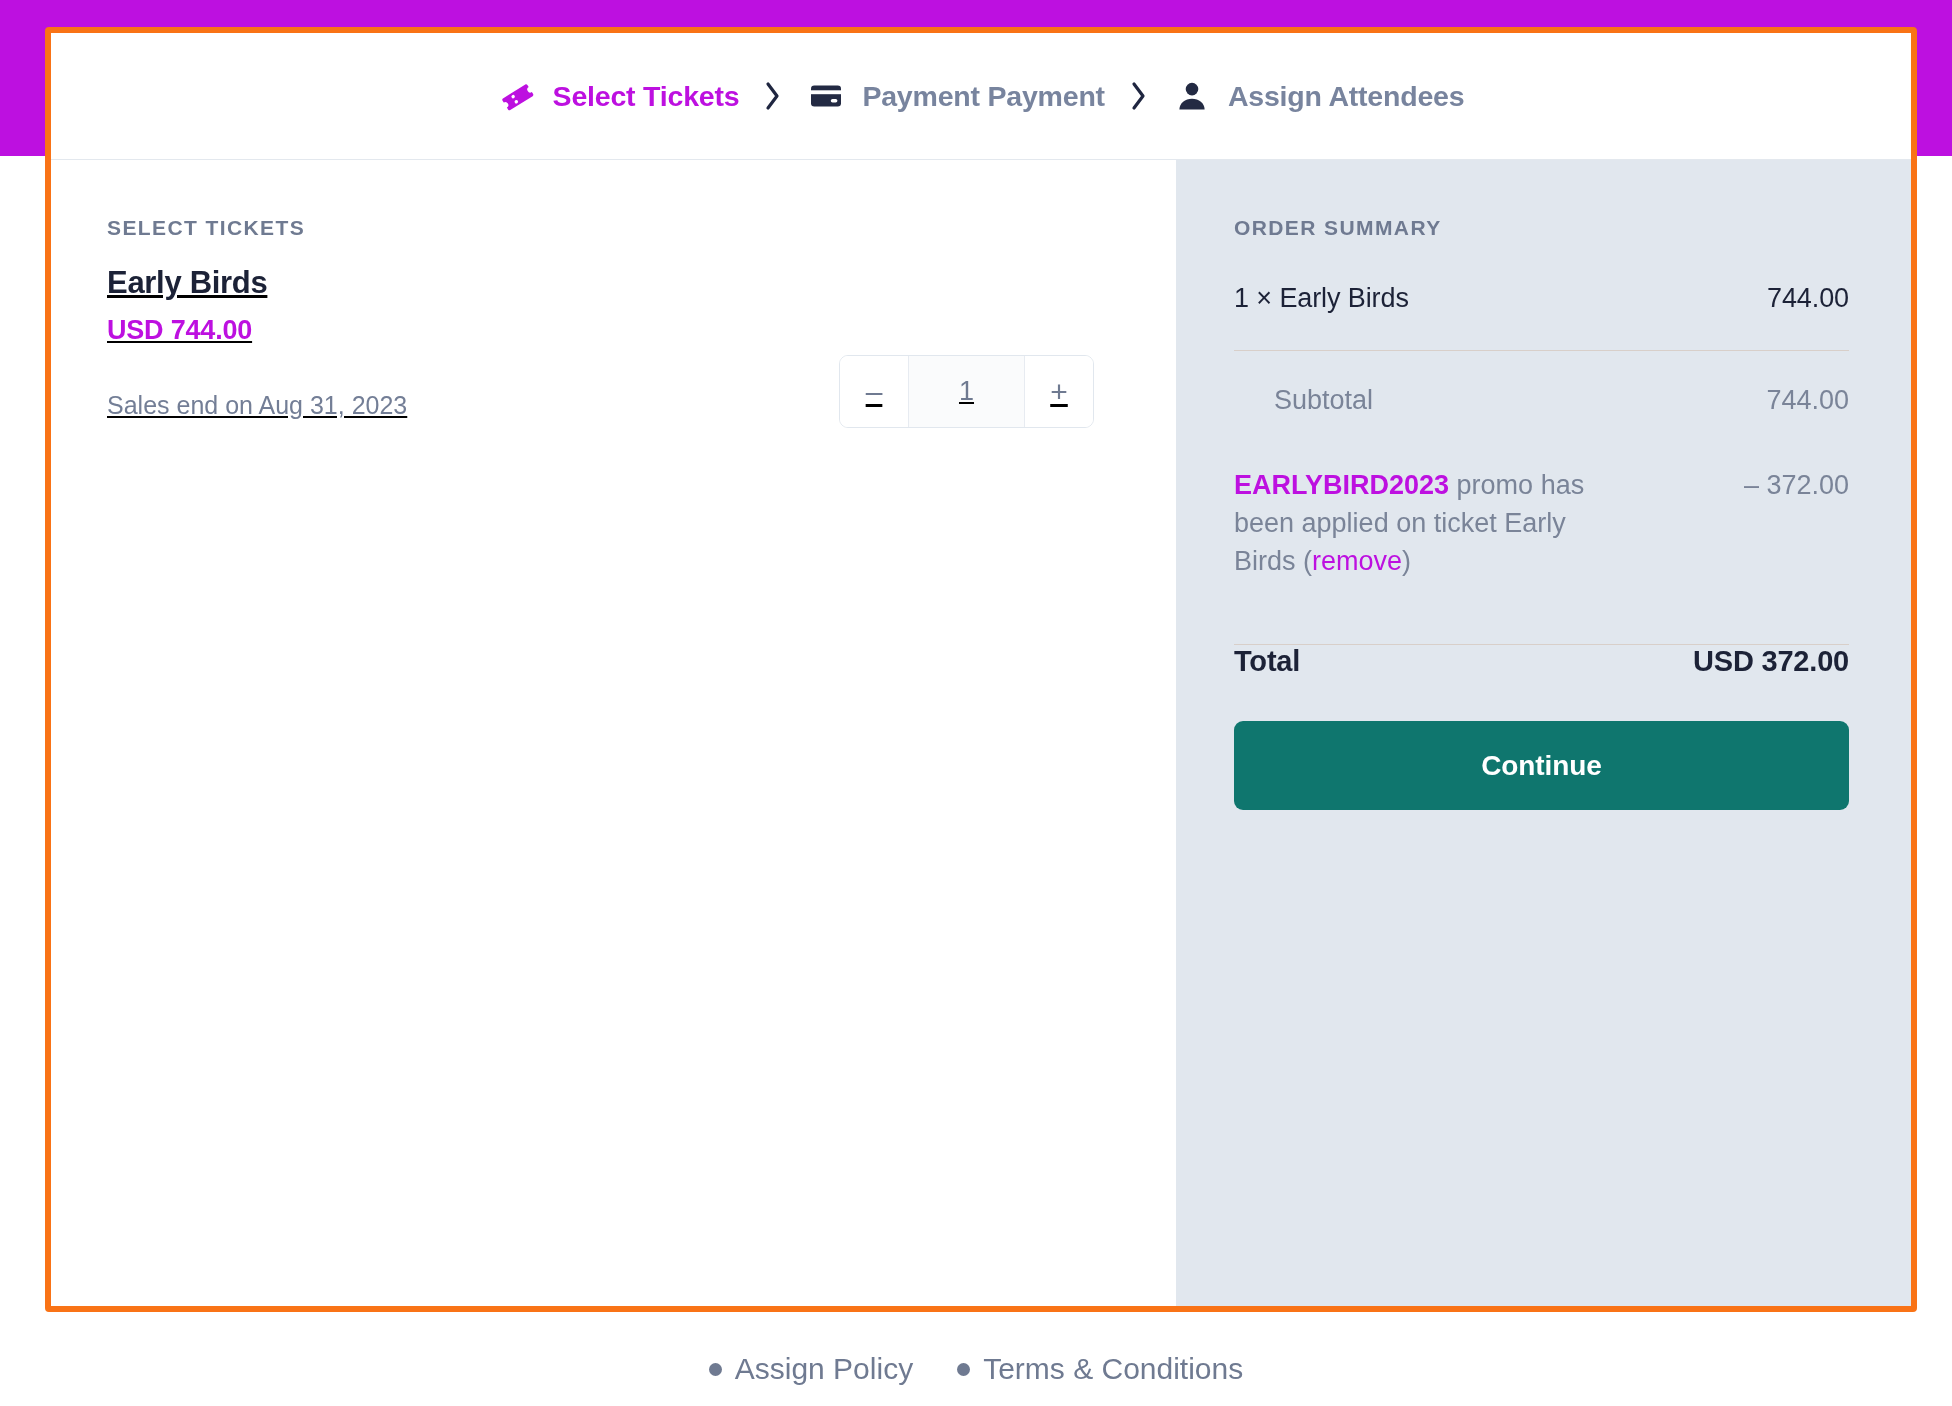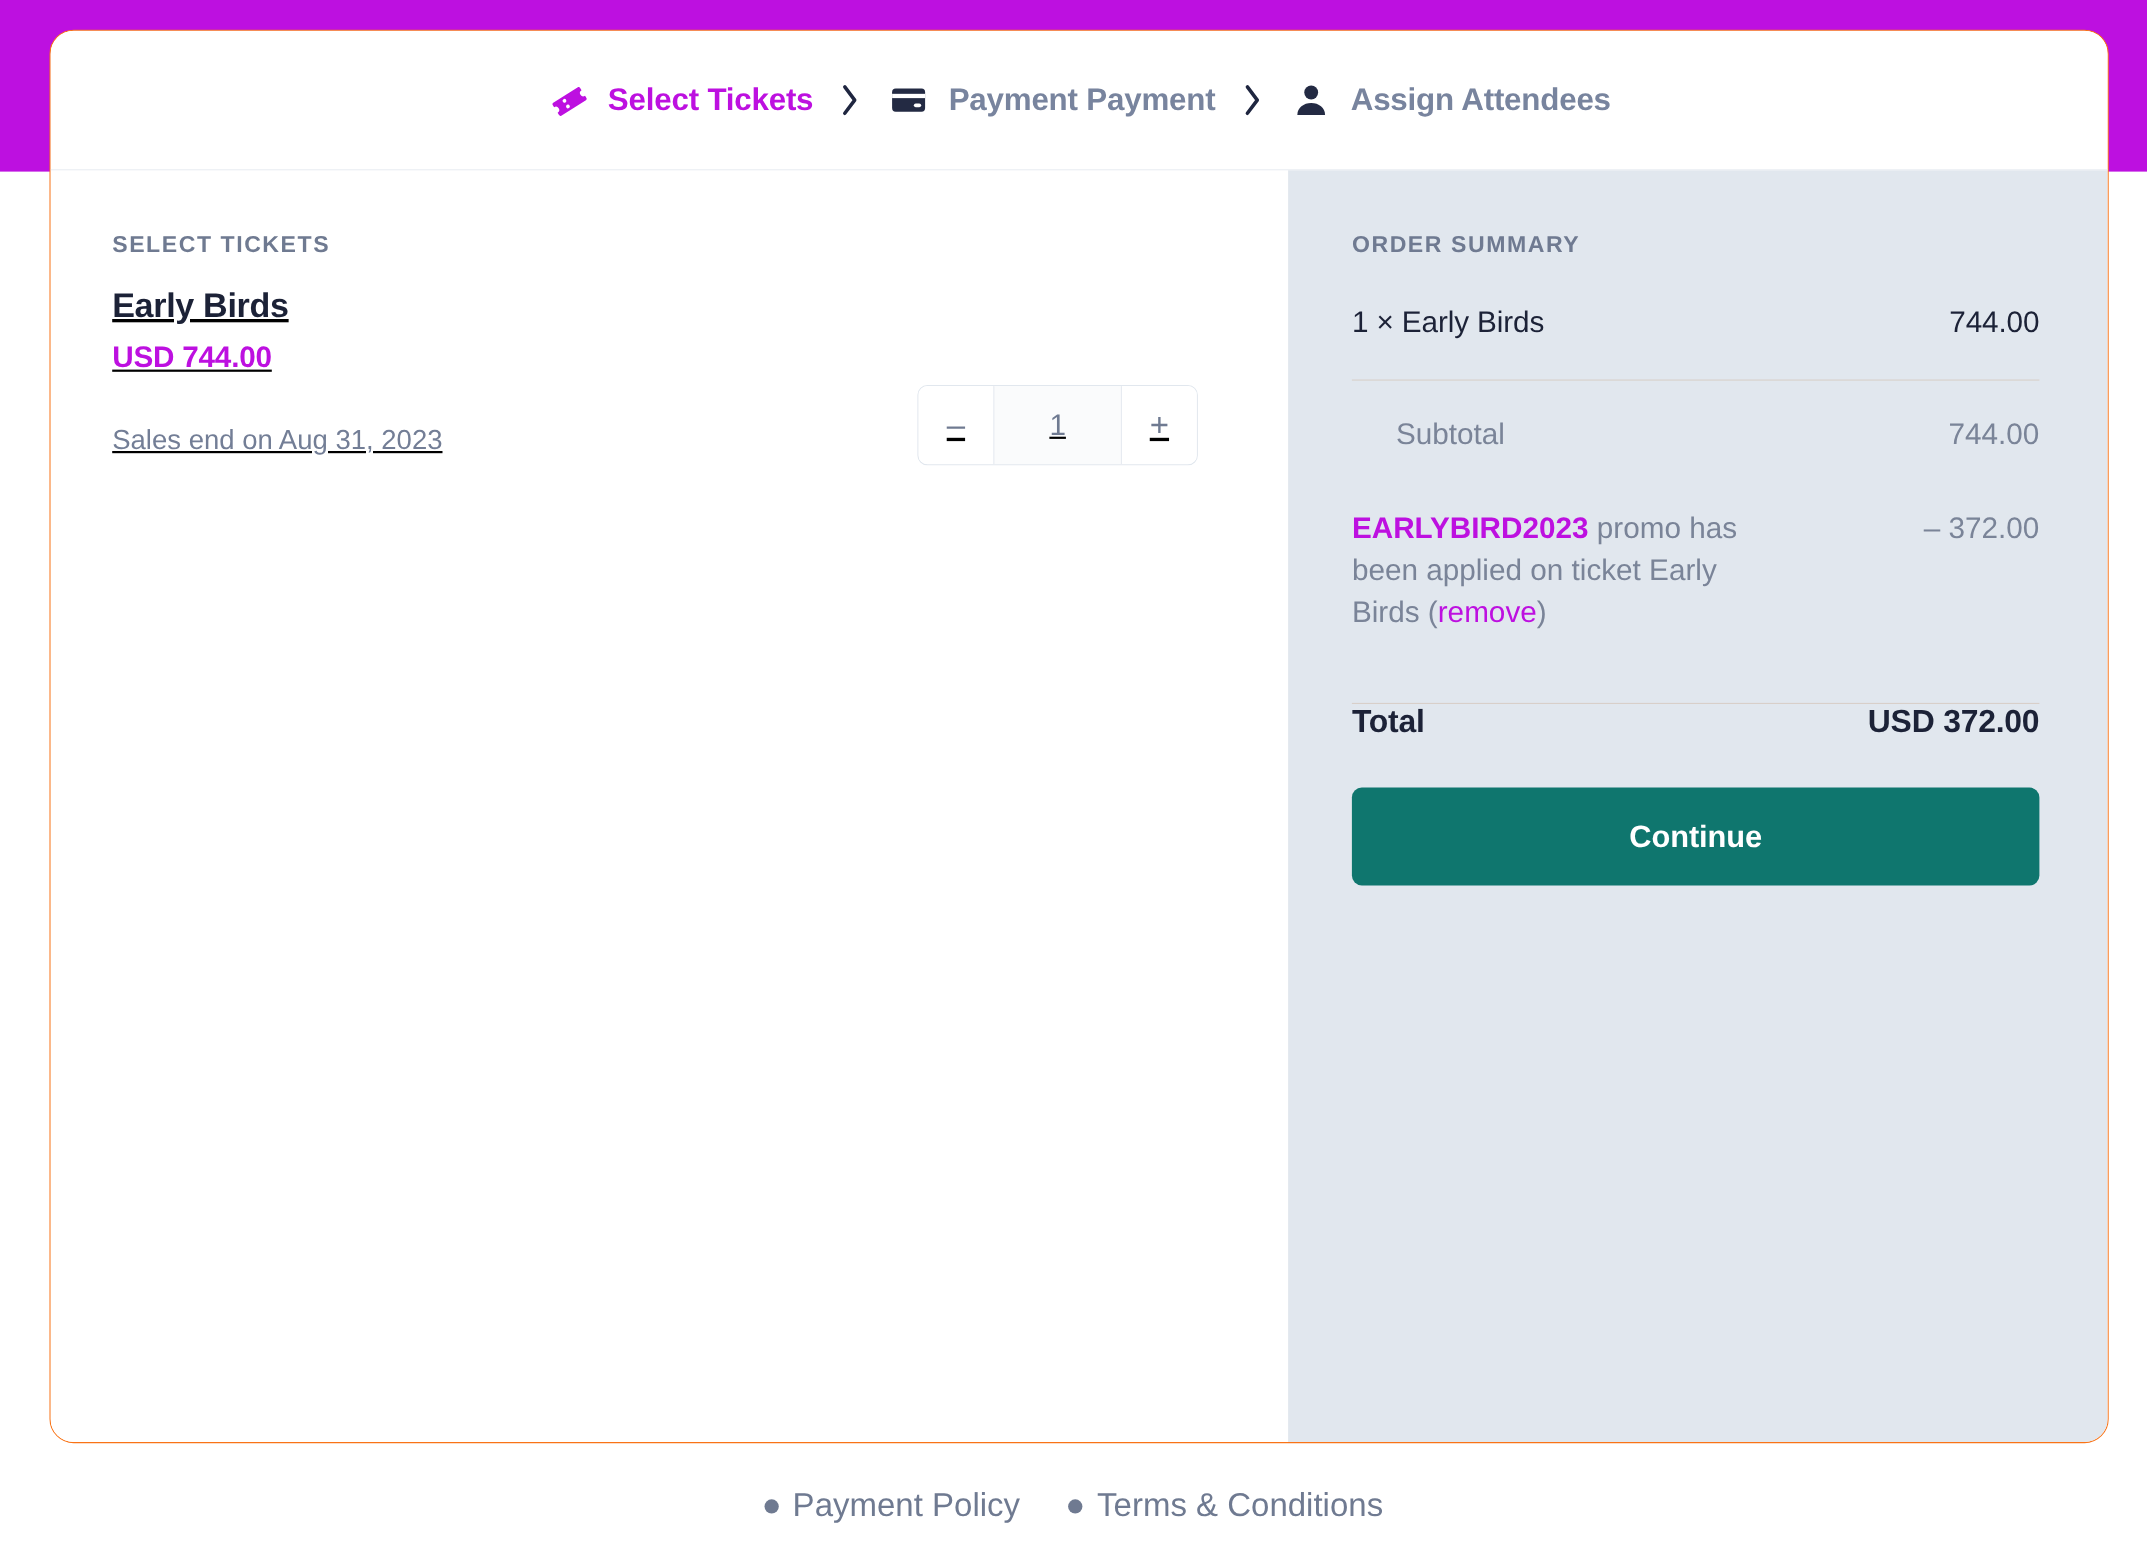--- a/index.html
+++ b/index.html
@@ -28,22 +28,22 @@
   }
 
   
   .checkout-card {
     position: absolute;
     left: 45px;
     top: 27px;
     width: 1872px;
     height: 1285px;
     background: #ffffff;
-    border-radius: 22px;
-    border: 1px solid #f97316;
+    border-radius: 4px;
+    border: 6px solid #f97316;
     overflow: hidden;
     display: flex;
     flex-direction: column;
   }
 
   
   .steps-header {
     height: 127px;
     min-height: 127px;
     background: #ffffff;
@@ -397,19 +397,19 @@
 
       <button class="continue-button">Continue</button>
     </div>
 
   </div>
 </div>
 
 <div class="page-footer">
   <div class="footer-link">
     <span class="footer-dot"></span>
-    <span>Payment Policy</span>
+    <span>Assign Policy</span>
   </div>
   <div class="footer-link">
     <span class="footer-dot"></span>
     <span>Terms &amp; Conditions</span>
   </div>
 </div>
 
 </body></html>

